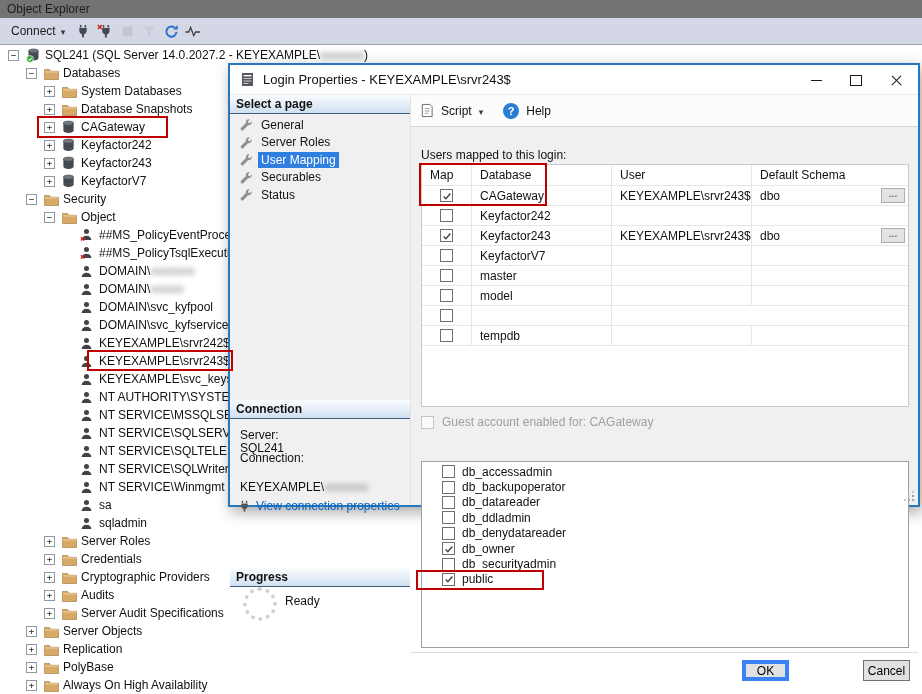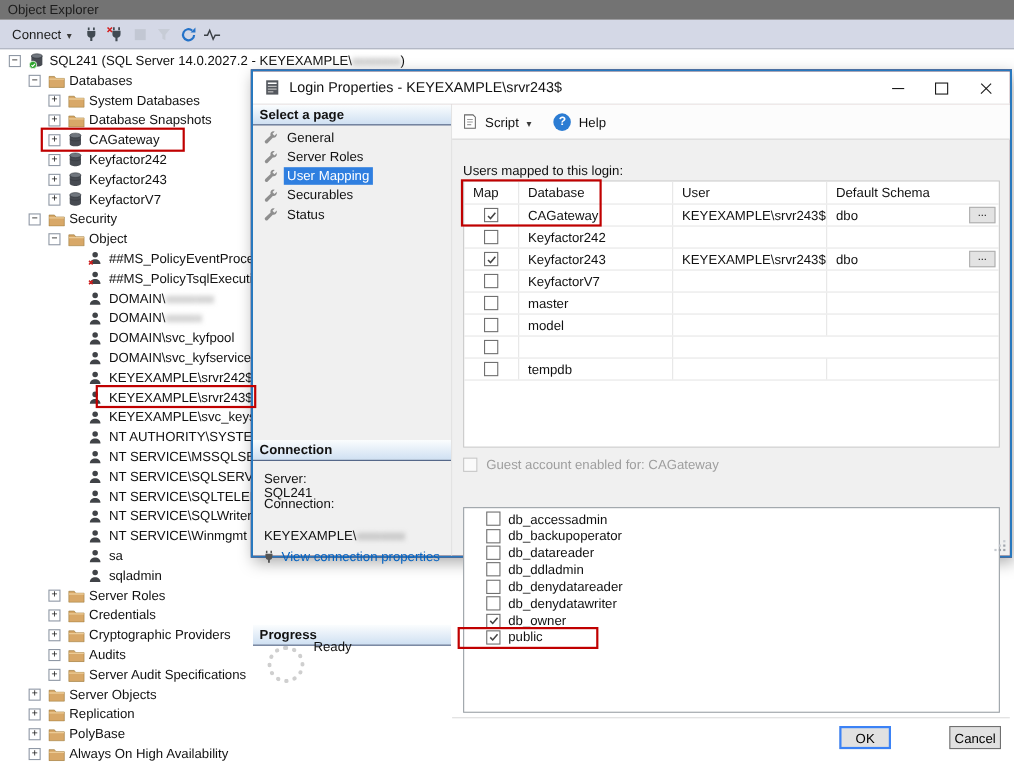--- a/index.html
+++ b/index.html
@@ -43,21 +43,21 @@
   .lp-h-select{top:0}.lp-h-conn{top:305px}.lp-h-prog{top:473px}
   .pages{position:absolute;top:21px;left:0;width:100%}
   .page-item{height:17.5px;display:flex;align-items:center;padding-left:9px;gap:6px}
   .plabel{padding:1px 3px}
   .page-item.sel .plabel{background:#2f7fe0;color:#fff}
   .lp-text{position:absolute;left:10px;white-space:nowrap}
   .t-srvlbl{top:333px}.t-srvval{top:346px}.t-connlbl{top:356px}.t-connval{top:385px}
   .link-row{position:absolute;left:8px;top:404px;display:flex;align-items:center;gap:5px}
   .link{color:#0563c1;}
   .spinner{position:absolute;left:13px;top:492px;width:26px;height:26px;border:4px dotted #cfcfcf;border-radius:50%}
-  .t-ready{top:486px;left:55px}
+  .t-ready{top:499px;left:55px}
 
   .right-pane{position:absolute;left:180px;top:30px;right:0;bottom:0;background:#f0f0f0;border-left:1px solid #e3e3e3}
   .rp-toolbar{position:absolute;top:0;left:0;right:0;height:31px;background:#fcfcfc;
     border-bottom:1px solid #d5d5d5;display:flex;align-items:center;padding-left:9px;gap:7px}
   .help-circle{width:16px;height:16px;border-radius:50%;background:#2b7cd3;color:#fff;display:flex;
     align-items:center;justify-content:center;flex:none}
   .help-circle::after{content:"?";font-size:11px;font-weight:bold}
   .tb-sep{width:6px}
 
   .map-label{position:absolute;left:10px;top:53px}
@@ -81,21 +81,21 @@
   .guest-row{position:absolute;left:10px;top:320px;display:flex;align-items:center;gap:8px;color:#9e9e9e}
   .role-label{position:absolute;left:10px;top:350px}
   .role-list{position:absolute;left:10px;top:366px;width:488px;height:187px;background:#fff;
     border:1px solid #9aa0a6;box-sizing:border-box;padding-top:2px;overflow:hidden}
   .role-item{height:15.4px;display:flex;align-items:center;gap:7px;padding-left:20px}
 
   .footer{position:absolute;left:0;right:0;top:557px;height:39px;border-top:1px solid #dcdcdc}
   .btn{position:absolute;top:7px;width:47px;height:21px;background:#e1e1e1;border:1px solid #707070;
     font-size:12px;display:flex;align-items:center;justify-content:center;box-sizing:border-box;
     font-family:"Liberation Sans",sans-serif}
-  .btn-ok{left:352px;border:2px solid #3b82f6}
+  .btn-ok{left:331px;border:4px solid #3b82f6}
   .btn-cancel{left:452px}
   .gripdot{position:absolute;right:4px;bottom:4px;width:2px;height:2px;background:#9fa4ab;
     box-shadow:-4px 0 #9fa4ab,0 -4px #9fa4ab,-8px 0 #c6cad0,0 -8px #c6cad0,-4px -4px #c6cad0}
 
   
   .ann{position:absolute;border:2px solid #c00000;z-index:60;pointer-events:none;box-sizing:border-box}
   .ann1{left:37px;top:116px;width:131px;height:22px}
   .ann2{left:87px;top:350px;width:146px;height:21px}
   .ann3{left:419px;top:163px;width:128px;height:43px}
   .ann4{left:416px;top:570px;width:128px;height:20px}
@@ -768,37 +768,37 @@
           </div>
           <div class="role-item">
             <span class="cb"></span>
             <span>db_ddladmin</span>
           </div>
           <div class="role-item">
             <span class="cb"></span>
             <span>db_denydatareader</span>
           </div>
           <div class="role-item">
+            <span class="cb on">
+              <svg width="10" height="10" viewBox="0 0 12 12">
+                <path d="M2 6.5l2.7 2.8L10 3" fill="none" stroke="#444" stroke-width="1.7"></path>
+              </svg>
+            </span>
+            <span>db_owner</span>
+          </div>
+          <div class="role-item">
             <span class="cb"></span>
-            <span>db_denydatawriter</span>
+            <span>db_securityadmin</span>
           </div>
           <div class="role-item">
             <span class="cb on">
               <svg width="10" height="10" viewBox="0 0 12 12">
                 <path d="M2 6.5l2.7 2.8L10 3" fill="none" stroke="#444" stroke-width="1.7"></path>
               </svg>
             </span>
-            <span>db_owner</span>
-          </div>
-          <div class="role-item">
-            <span class="cb on">
-              <svg width="10" height="10" viewBox="0 0 12 12">
-                <path d="M2 6.5l2.7 2.8L10 3" fill="none" stroke="#444" stroke-width="1.7"></path>
-              </svg>
-            </span>
             <span>public</span>
           </div>
         </div>
 
       <div class="footer">
         <button class="btn btn-ok">OK</button>
         <button class="btn btn-cancel">Cancel</button>
       </div>
       <span class="gripdot"></span>
     </div>

